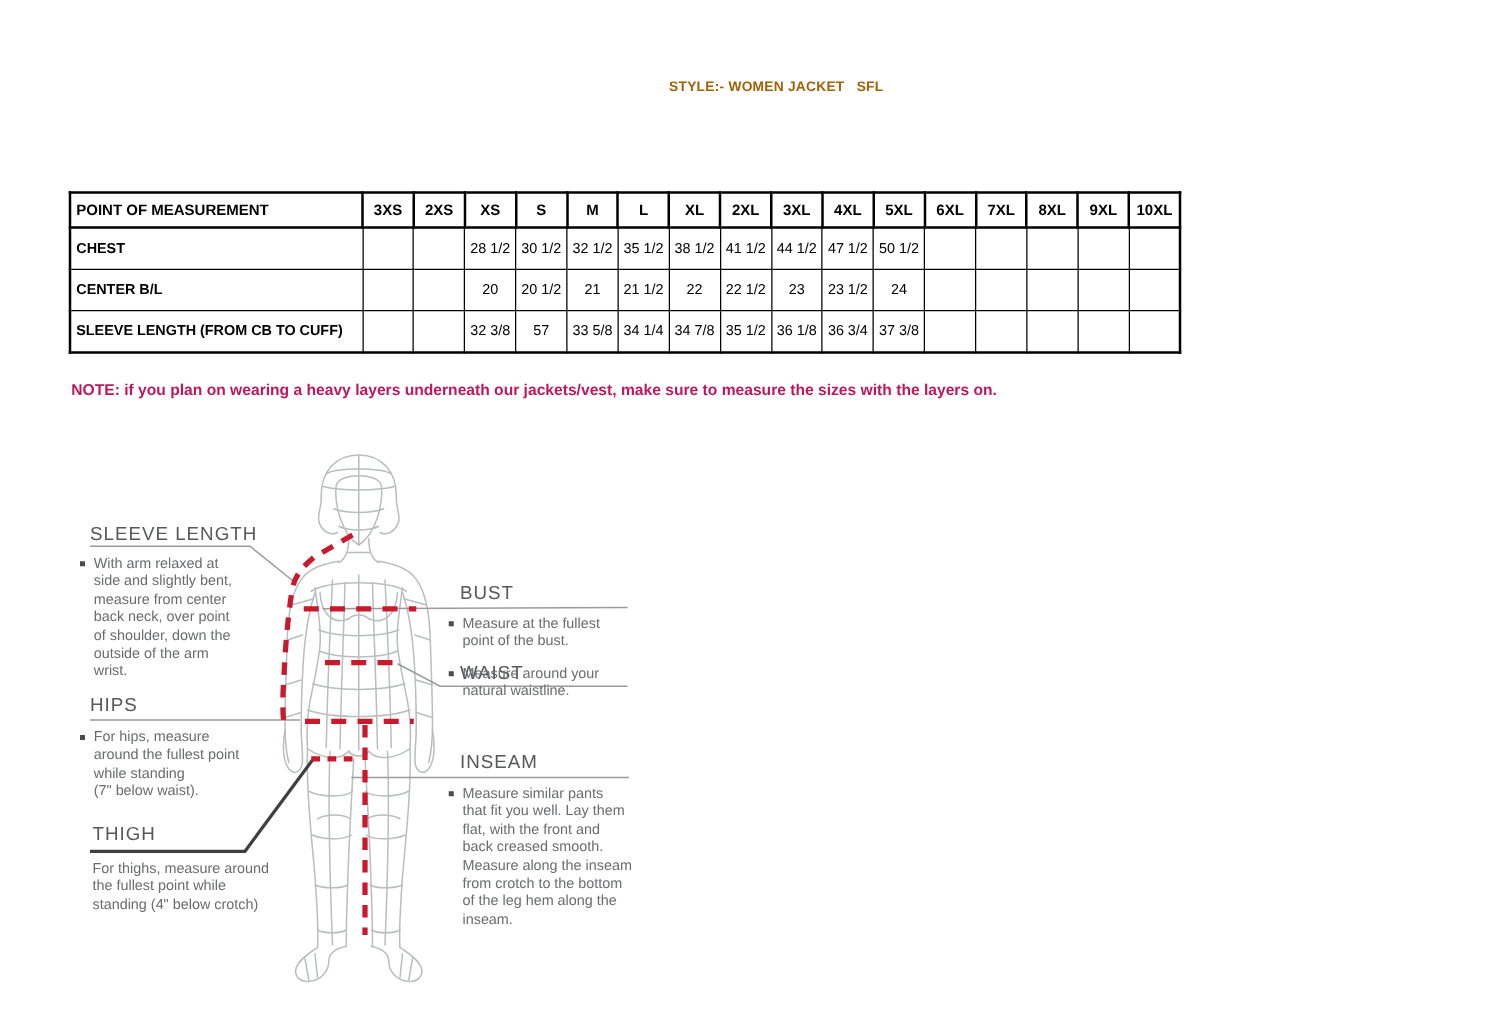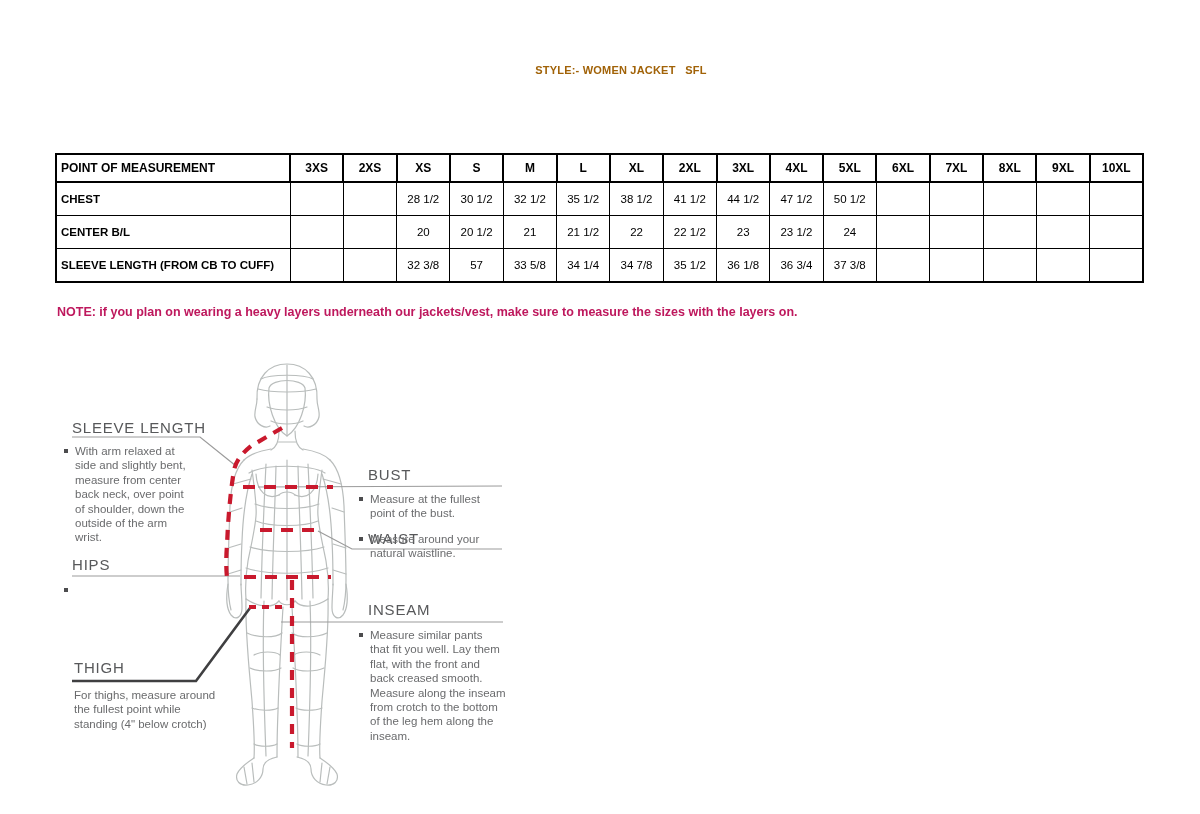--- a/index.html
+++ b/index.html
@@ -5,21 +5,21 @@
   html,body{margin:0;padding:0;}
   body{
     width:1200px;height:814px;position:relative;background:#ffffff;
     font-family:"Liberation Sans", sans-serif;overflow:hidden;
   }
   .page-title{
     position:absolute;top:64px;left:621px;transform:translateX(-50%);
     font-size:11px;font-weight:bold;color:#a16207;white-space:pre;letter-spacing:.2px;
   }
   table.size-table{
-    position:absolute;left:55px;top:153px;width:1089px;
+    position:absolute;left:55px;top:153px;width:890px;
     border-collapse:collapse;table-layout:fixed;border:2.5px solid #000;
   }
   table.size-table th, table.size-table td{
     font-size:11.5px;color:#000;text-align:center;padding:0;overflow:hidden;white-space:nowrap;
   }
   table.size-table thead th{border:2.5px solid #000;font-weight:bold;height:26px;font-size:12px;}
   table.size-table tbody td{border:1.6px solid #000;height:32px;font-weight:normal;}
   table.size-table thead th.pom, table.size-table tbody td.row-label{
     text-align:left;padding-left:4px;font-weight:bold;
   }
@@ -243,20 +243,24 @@
 measure from center
 back neck, over point
 of shoulder, down the
 outside of the arm
 wrist.</span>
 </div>
 
 <div class="dg-title" style="left:72px;top:556px;">HIPS</div>
 <div class="dg-desc bulleted" style="left:63px;top:583px;width:165px;">
   <span class="bullet"></span>
+  <span class="txt">For hips, measure
+around the fullest point
+while standing
+(7" below waist).</span>
 </div>
 
 <div class="dg-title" style="left:74px;top:659px;">THIGH</div>
 <div class="dg-desc" style="left:74px;top:688px;width:175px;">
   <span class="txt">For thighs, measure around
 the fullest point while
 standing (4" below crotch)</span>
 </div>
 
 <div class="dg-title" style="left:368px;top:466px;">BUST</div>

